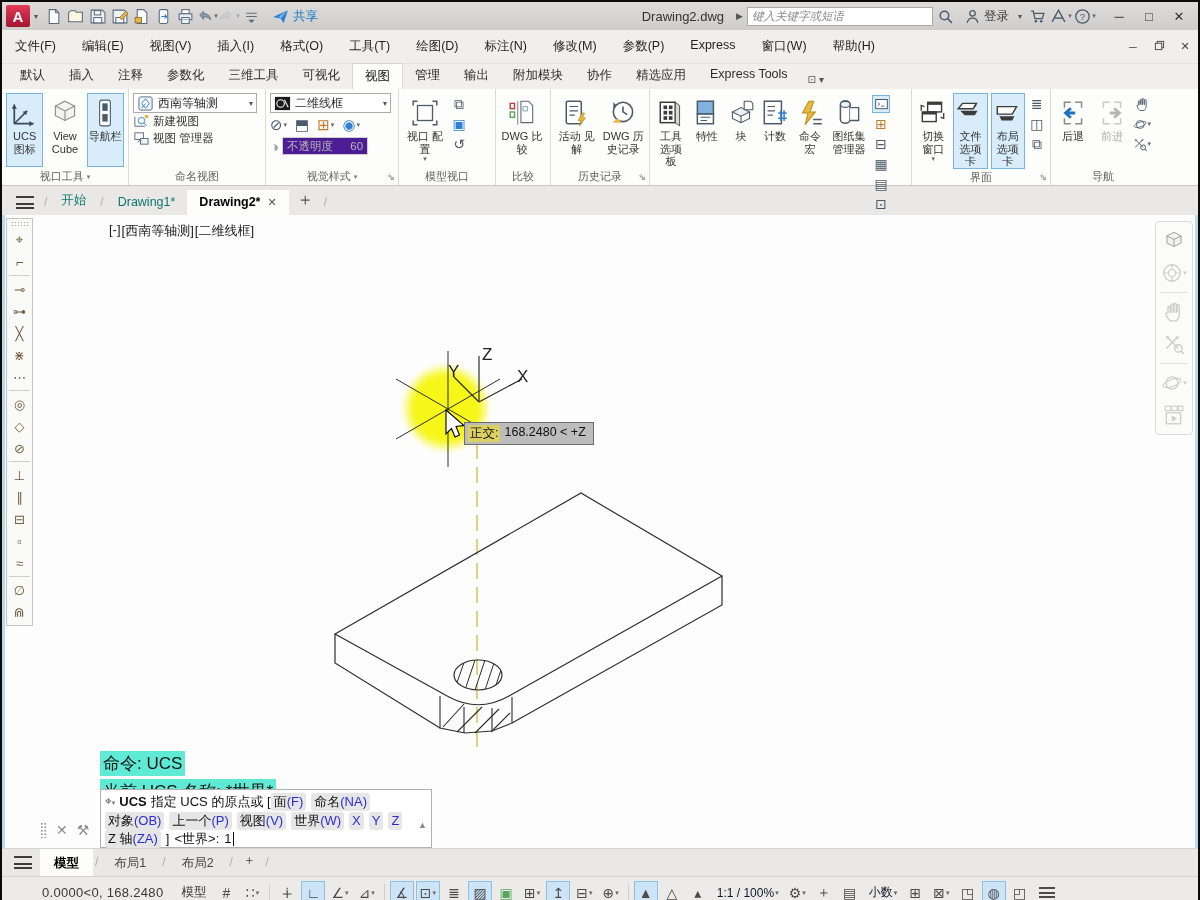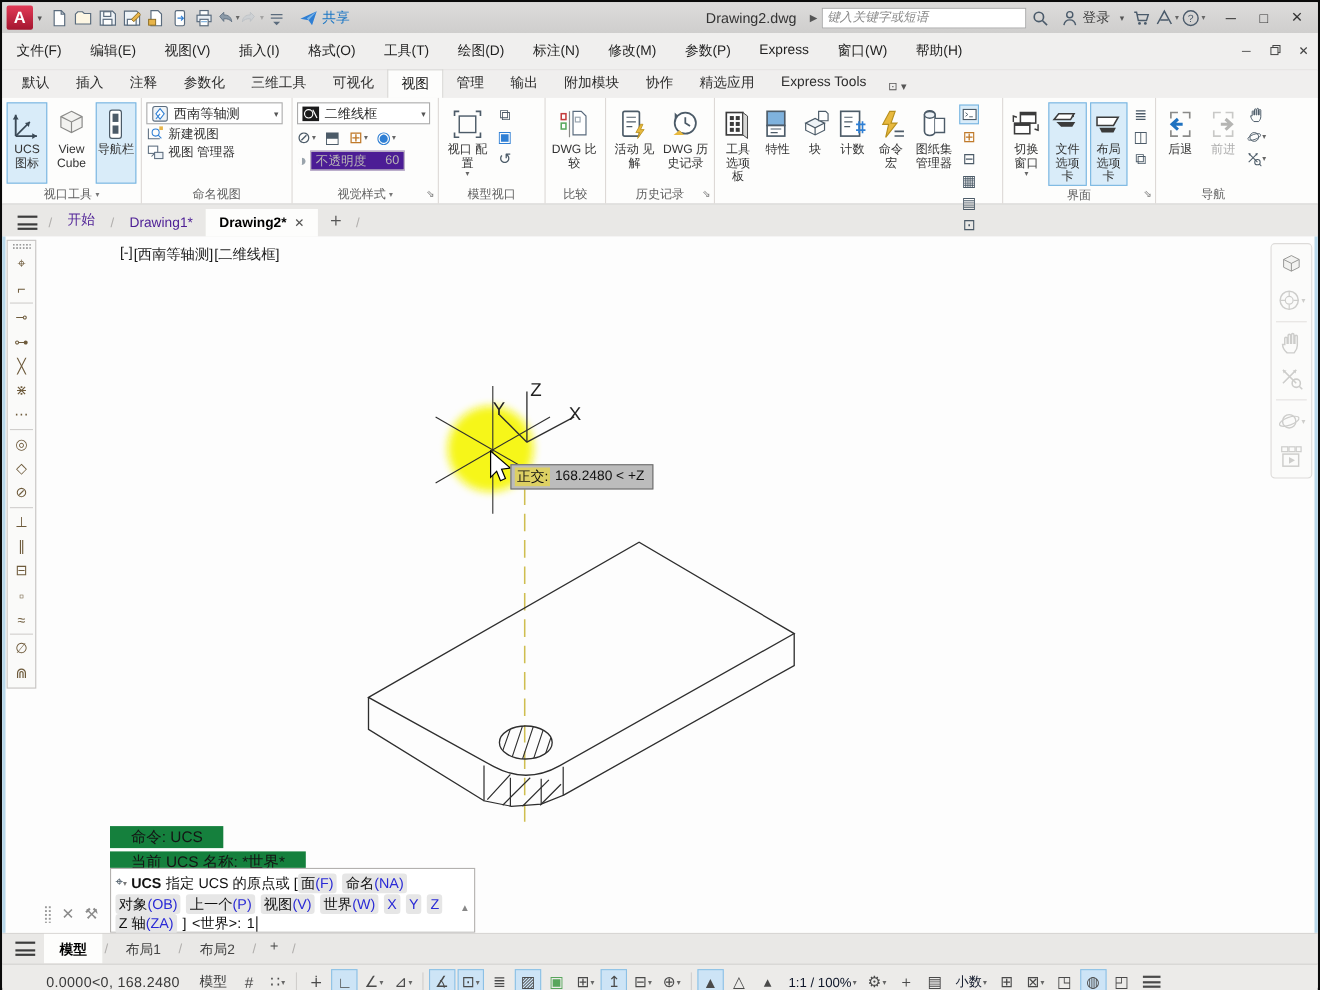--- a/index.html
+++ b/index.html
@@ -57,21 +57,21 @@
   .sicon.boxed { border:1px solid #77b5e0; background:#d9ecf9; }
   .glyphbtn { font-size:15px; color:#4c5b68; display:flex; align-items:center; }
   .glyphbtn .dd { font-size:7px; color:#666; margin-left:1px; }
   .opacity-input { width:86px; height:18px; border:1px solid #d2d0ce; background:#4c1d95; color:#b9b7b5; display:flex; align-items:center; padding:0 4px; font-size:11.5px; }
   .opacity-input .val { margin-left:auto; }
 
   
   .docbar { height:29px; background:#e9e8e6; display:flex; align-items:flex-end; padding-left:10px; flex:0 0 auto; }
   .burger { width:18px; height:13px; border-top:2px solid #3c3c3c; border-bottom:2px solid #3c3c3c; position:relative; margin:0 8px 6px 4px; }
   .burger::after { content:""; position:absolute; left:0; right:0; top:4.5px; border-top:2px solid #3c3c3c; }
-  .dtab { padding:5px 12px 6px; font-size:12.5px; color:#4c1d95; display:flex; gap:7px; align-items:center; }
+  .dtab { padding:5px 12px 6px; font-size:12.5px; color:#0f766e; display:flex; gap:7px; align-items:center; }
   .dtab.active { background:#fdfdfc; color:#000; font-weight:bold; }
   .dtab .tab-close { font-weight:normal; color:#555; font-size:11px; }
   .slash { color:#b0aeac; padding:5px 2px 6px; font-size:12px; }
   .dplus { font-size:17px; color:#555; padding:2px 8px 4px; }
 
   
   .canvas { position:relative; height:633px; background:#fdfdfd; border-left:3px solid #b9d8ea; border-right:3px solid #b9d8ea; flex:0 0 auto; overflow:hidden; }
   .vplabel { position:absolute; left:104px; top:7px; font-size:13px; color:#1c1c1c; display:flex; gap:1px; }
   .cadsvg { position:absolute; inset:0; }
   .axis-label { position:absolute; font-size:17px; color:#222; font-family:"Liberation Sans","DejaVu Sans",sans-serif; }
@@ -85,21 +85,21 @@
   .obtn { width:23px; height:22px; display:flex; align-items:center; justify-content:center; font-size:13px; color:#6e5b3c; }
 
   
   .navbar2 { position:absolute; right:2px; top:6px; width:38px; background:rgba(250,250,249,.8); border:1px solid #dddbd9; border-radius:4px; display:flex; flex-direction:column; align-items:center; padding:6px 0; gap:6px; }
   .nbtn { width:26px; height:26px; display:flex; align-items:center; justify-content:center; color:#cdcdcb; }
   .nbtn svg { width:22px; height:22px; }
   .navbar2 .sep { width:28px; border-top:1px solid #e4e2e0; }
 
   
   .cmd-history { position:absolute; left:95px; top:536px; display:flex; flex-direction:column; gap:3px; }
-  .hist-chip { background:#15803d; color:#141414; font-size:14px; padding:1px 19px; width:max-content; }
+  .hist-chip { background:#5eead4; color:#141414; font-size:17px; padding:1px 3px; width:max-content; }
   .cmdbox { position:absolute; left:95px; top:574px; width:332px; height:59px; background:#fff; border:1px solid #b3b1af; font-size:13px; color:#111; padding:2px 14px 2px 4px; line-height:18px; }
   .cmdline { display:flex; align-items:center; flex-wrap:nowrap; white-space:nowrap; }
   .cmd-badge { color:#4c5b68; font-size:12px; margin-right:4px; }
   .cmd-badge .dd { font-size:7px; color:#777; }
   .cmdword { font-weight:bold; margin-right:4px; }
   .chip { background:#e6e6e6; border-radius:3px; padding:0 3px; margin-right:5px; display:inline-flex; }
   .chip .key { color:#2b2bd6; }
   .caret { display:inline-block; width:1px; height:14px; background:#111; margin-left:1px; vertical-align:middle; }
   .cmd-scroll { position:absolute; right:4px; top:26px; font-size:9px; color:#888; }
   .cmd-left { position:absolute; left:35px; top:607px; display:flex; align-items:center; gap:9px; color:#8a8a8a; }

